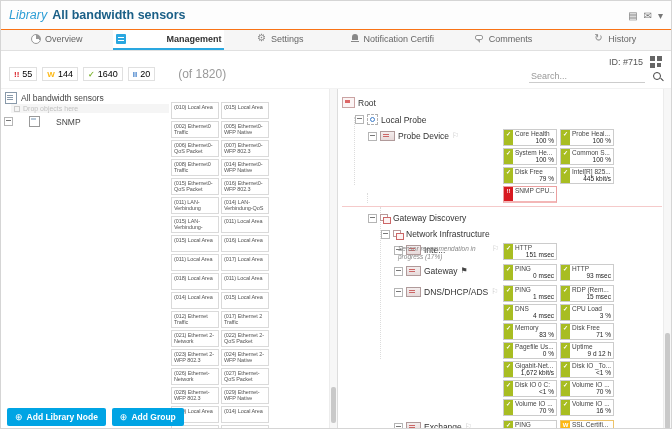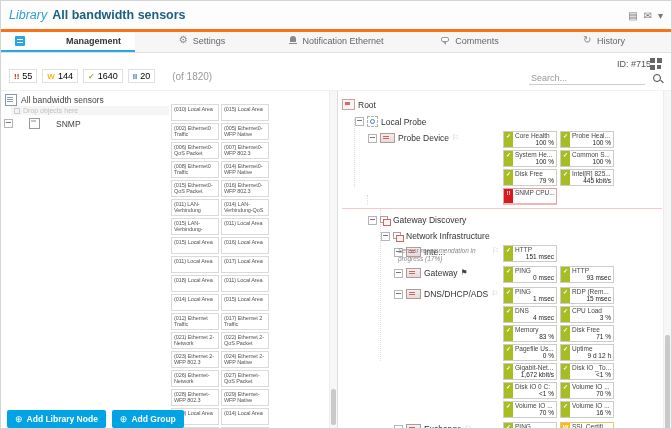--- a/index.html
+++ b/index.html
@@ -1,19 +1,19 @@
 <!DOCTYPE html>
 <html><head>
 <meta charset="utf-8">
 <style>
   html,body{margin:0;padding:0;background:#e9e9e9;font-family:"Liberation Sans",sans-serif;}
   .app{width:672px;height:429px;position:relative;overflow:hidden;background:#fff;border:1px solid #d5d5d5;box-sizing:border-box;}
 
   
-  .hdr{height:28px;display:flex;align-items:center;padding:0 8px;background:#fdfdfd;border-bottom:3px solid #f97316;}
+  .hdr{height:28px;display:flex;align-items:center;padding:0 8px;background:#fdfdfd;border-bottom:1px solid #f97316;}
   .hdr .lib{color:#2d9ed6;font-style:italic;font-size:12.5px;margin-right:5px;}
   .hdr .ttl{color:#1a5f87;font-weight:bold;font-size:12.5px;}
   .hicons{margin-left:auto;display:flex;gap:6px;color:#777;font-size:10px;align-items:center;}
   .hicons span{cursor:pointer;}
 
   
   .tabbar{height:20px;display:flex;background:#f6f6f6;border-bottom:1px solid #e0e0e0;}
   .tab{flex:1;display:flex;align-items:center;justify-content:center;gap:4px;font-size:9px;color:#666;border-bottom:2px solid transparent;box-sizing:border-box;cursor:pointer;}
   .tab.active{background:#fff;border-bottom-color:#2aa7e0;color:#333;font-weight:bold;gap:41px;}
   .ticon{width:10px;height:10px;position:relative;flex:none;display:inline-block;}
@@ -25,22 +25,22 @@
   .bell-icon::after{content:"";position:absolute;left:1px;top:7px;width:8px;height:1px;background:#888;}
   .comments-icon::before{content:"";position:absolute;left:0;top:1px;width:8px;height:5px;border:1px solid #999;border-radius:2px;background:#fff;box-sizing:border-box;}
   .comments-icon::after{content:"";position:absolute;left:2px;top:6px;border-left:3px solid transparent;border-top:3px solid #999;}
   .history-icon::after{content:"↻";position:absolute;left:0;top:-1px;font-size:10px;line-height:10px;color:#888;}
 
   
   .strip{height:37px;position:relative;background:#fff;}
   #badges{position:absolute;left:8px;top:16px;display:flex;gap:5px;align-items:center;}
   .badge{border:1px solid #e0e0e0;padding:1px 4px;font-size:9px;display:flex;align-items:center;gap:3px;background:#fff;cursor:pointer;}
   .badge i{font-style:normal;font-weight:bold;font-size:8px;letter-spacing:0;}
-  .oftotal{font-size:10px;color:#9a9a9a;margin-left:12px;}
-  .idlabel{position:absolute;right:20px;top:6px;font-size:9px;color:#555;}
+  .oftotal{font-size:12px;color:#9a9a9a;margin-left:18px;}
+  .idlabel{position:absolute;right:28px;top:6px;font-size:9px;color:#555;}
   .qr{position:absolute;right:9px;top:5px;width:12px;height:12px;cursor:pointer;background:
       linear-gradient(#666,#666) 0 0/5px 5px no-repeat,
       linear-gradient(#666,#666) 7px 0/5px 5px no-repeat,
       linear-gradient(#666,#666) 0 7px/5px 5px no-repeat,
       linear-gradient(#666,#666) 7px 7px/4px 4px no-repeat,#fff;}
   .search{position:absolute;right:26px;top:19px;width:112px;border:none;border-bottom:1px solid #ccc;font-size:9px;padding:1px 2px;font-family:inherit;background:transparent;color:#333;outline:none;}
   .search::placeholder{color:#999;}
   .mag{position:absolute;right:10px;top:21px;width:6px;height:6px;border:1px solid #444;border-radius:50%;cursor:pointer;}
   .mag::after{content:"";position:absolute;width:4px;height:1px;background:#444;transform:rotate(45deg);right:-4px;bottom:-1px;}
 
@@ -123,31 +123,35 @@
     <span class="lib">Library</span>
     <span class="ttl">All bandwidth sensors</span>
     <span class="hicons">
       <span>▤</span>
       <span>✉</span>
       <span>▾</span>
     </span>
   </div>
 
   <div class="tabbar" id="tabs">
+      <div class="tab">
+        <span class="ticon overview-icon"></span>
+        <span class="tlbl">Overview</span>
+      </div>
       <div class="tab active">
         <span class="ticon management-icon"></span>
         <span class="tlbl">Management</span>
       </div>
       <div class="tab">
         <span class="ticon settings-icon"></span>
         <span class="tlbl">Settings</span>
       </div>
       <div class="tab">
         <span class="ticon bell-icon"></span>
-        <span class="tlbl">Notification Ethernet</span>
+        <span class="tlbl">Notification Certifi</span>
       </div>
       <div class="tab">
         <span class="ticon comments-icon"></span>
         <span class="tlbl">Comments</span>
       </div>
       <div class="tab">
         <span class="ticon history-icon"></span>
         <span class="tlbl">History</span>
       </div>
     </div>

